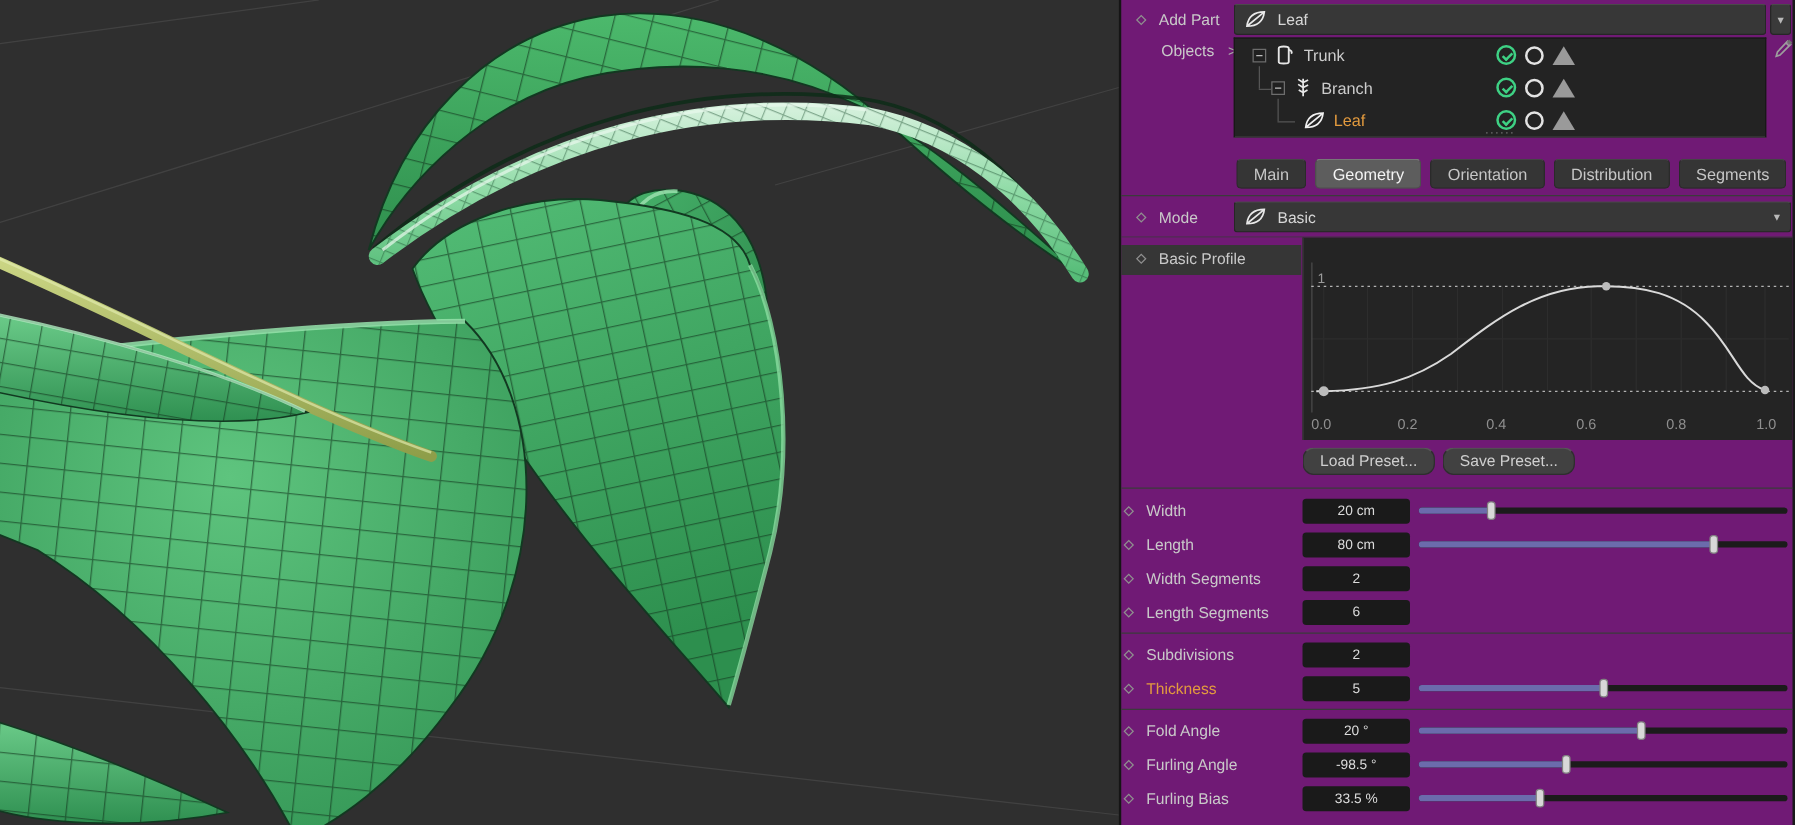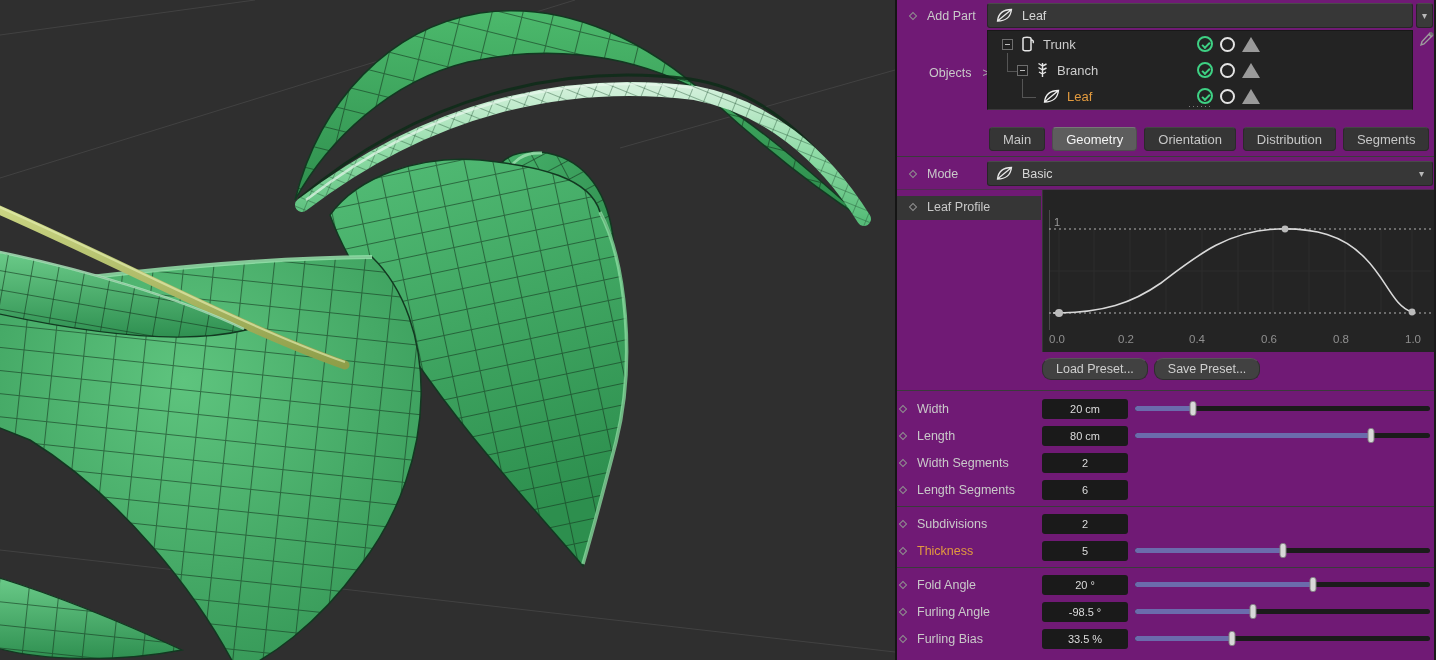--- a/index.html
+++ b/index.html
@@ -193,21 +193,21 @@
       <span class="txt">Add Part</span>
     </div>
     <div class="combo" style="left:90px; top:3px; width:426px; height:25px;">
       <svg class="leaficon" viewBox="0 0 17 15">
         <path d="M1.5 13 C2.5 5 7.5 1.5 15.5 1.5 C14.5 9.5 9.5 13 1.5 13 Z M1.5 13 L15.5 1.5" fill="none" stroke="#e8e8e8" stroke-width="1.3"></path>
       </svg>
       <span>Leaf</span>
     </div>
     <div class="caretbtn" style="left:519px; top:3px; width:17px; height:25px;">▾</div>
 
-    <div class="abs rowlab" style="left:32px; top:34px;margin-top:32px;">
+    <div class="abs rowlab" style="left:32px; top:34px;">
       <span class="txt">Objects</span>
       <span class="chev">&gt;</span>
     </div>
 
     <div class="treebox">
 
       <div class="guide" style="left:19px; top:22px; width:1px; height:18px;"></div>
       <div class="guide" style="left:19px; top:40px; width:10px; height:1px;"></div>
       <div class="guide" style="left:34px; top:48px; width:1px; height:18px;"></div>
       <div class="guide" style="left:34px; top:66px; width:14px; height:1px;"></div>
@@ -286,21 +286,21 @@
         <path d="M1.5 13 C2.5 5 7.5 1.5 15.5 1.5 C14.5 9.5 9.5 13 1.5 13 Z M1.5 13 L15.5 1.5" fill="none" stroke="#e8e8e8" stroke-width="1.3"></path>
       </svg>
       <span>Basic</span>
       <span class="caret">▾</span>
     </div>
     <div class="divider" style="top:189px; opacity:0.6;"></div>
 
     <div class="abs lp-label" style="left:0; top:196px; width:144px; height:24px;"></div>
     <div class="abs rowlab" style="left:13px; top:200px;">
       <span class="diamond"></span>
-      <span class="txt">Leaf Profile</span>
+      <span class="txt">Basic Profile</span>
       <span class="chev" style="margin-left:42px;">&gt;</span>
     </div>
 
     <div class="graphwrap">
       <svg width="392" height="162" viewBox="0 0 392 162">
         <g stroke="#2d2d2d" stroke-width="1">
           <path d="M16 39 V123 M51 39 V123 M87 39 V123 M123 39 V123 M159 39 V123 M195 39 V123 M230 39 V123 M266 39 V123 M302 39 V123 M338 39 V123 M369 39 V123"></path>
           <path d="M6 81 H388"></path>
         </g>
         <path d="M6.5 20 V140" stroke="#4a4a4a" stroke-width="1"></path>

